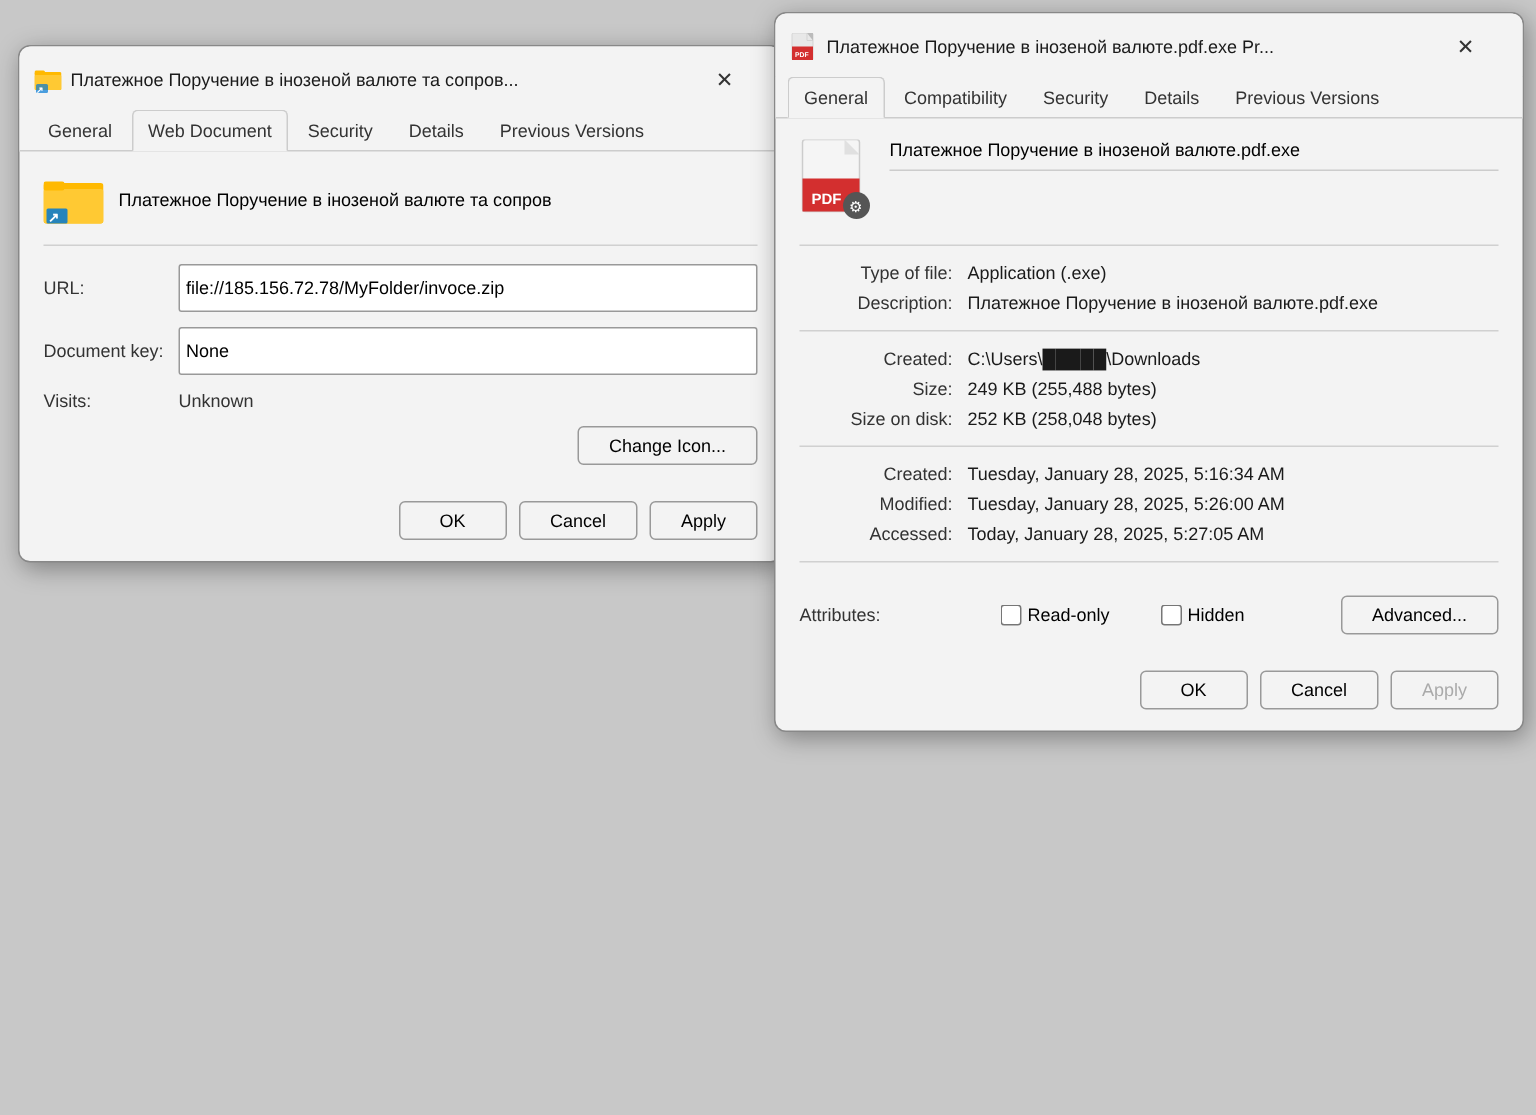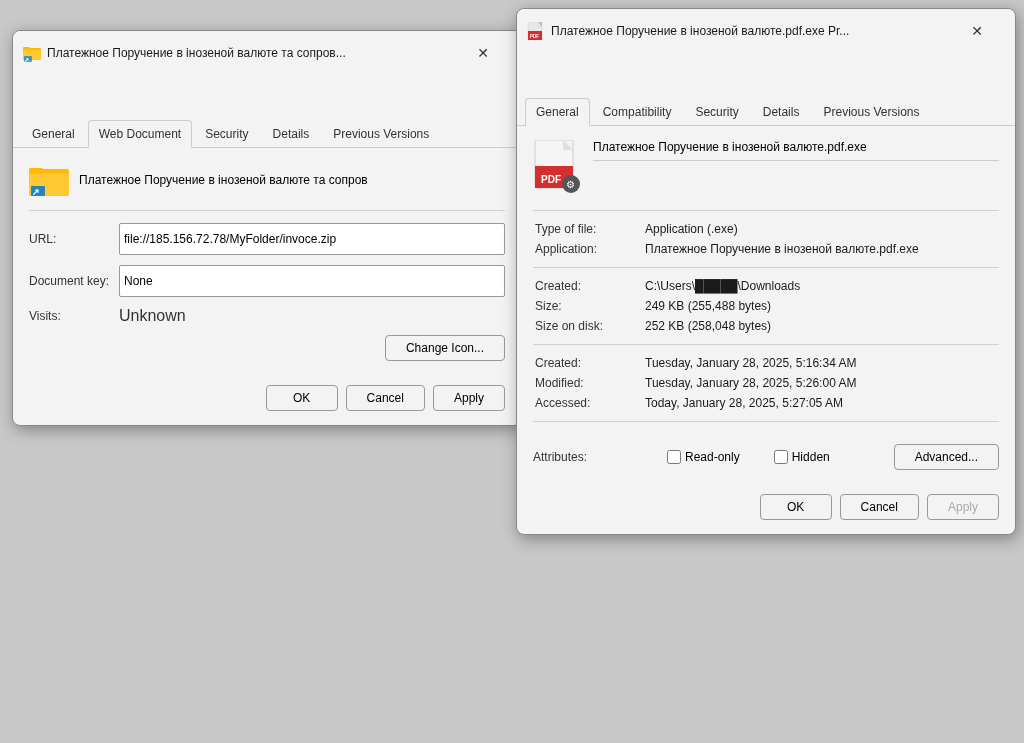--- a/index.html
+++ b/index.html
@@ -68,21 +68,20 @@
       align-items: center;
       justify-content: center;
     }
 
     
     .tabs {
       display: flex;
       padding: 0 8px;
       border-bottom: 1px solid #ccc;
       background: #f3f3f3;
-      margin-top: 47px;
     }
     .tab {
       padding: 6px 10px;
       font-size: 12px;
       cursor: pointer;
       border: 1px solid transparent;
       border-bottom: none;
       border-radius: 4px 4px 0 0;
       margin-right: 2px;
       color: #333;
@@ -156,21 +155,21 @@
     .field-input {
       flex: 1;
       height: 32px;
       border: 1px solid #999;
       border-radius: 2px;
       padding: 0 4px;
       font-size: 12px;
       background: white;
     }
     .field-value {
-      font-size: 16px;
+      font-size: 12px;
       color: #333;
     }
 
     .change-icon-btn {
       display: flex;
       justify-content: flex-end;
       margin-top: 6px;
     }
 
     
@@ -203,20 +202,21 @@
     .info-table td {
       padding: 3px 2px;
       font-size: 12px;
       vertical-align: top;
     }
     .info-table td:first-child {
       width: 110px;
       color: #333;
       font-weight: 500;
       padding-right: 8px;
+      text-align: right;
     }
     .info-table td:last-child {
       color: #1a1a1a;
     }
     .info-separator {
       border: none;
       border-top: 1px solid #d0d0d0;
       margin: 8px 0;
     }
 
@@ -361,21 +361,21 @@
 
       <hr class="info-separator">
 
       <table class="info-table">
         <tbody>
             <tr>
           <td>Type of file:</td>
           <td>Application (.exe)</td>
         </tr>
         <tr>
-          <td>Application:</td>
+          <td>Description:</td>
           <td>Платежное Поручение в інозеной валюте.pdf.exe</td>
         </tr>
       </tbody>
         </table>
 
       <hr class="info-separator">
 
       <table class="info-table">
         <tbody>
             <tr>

